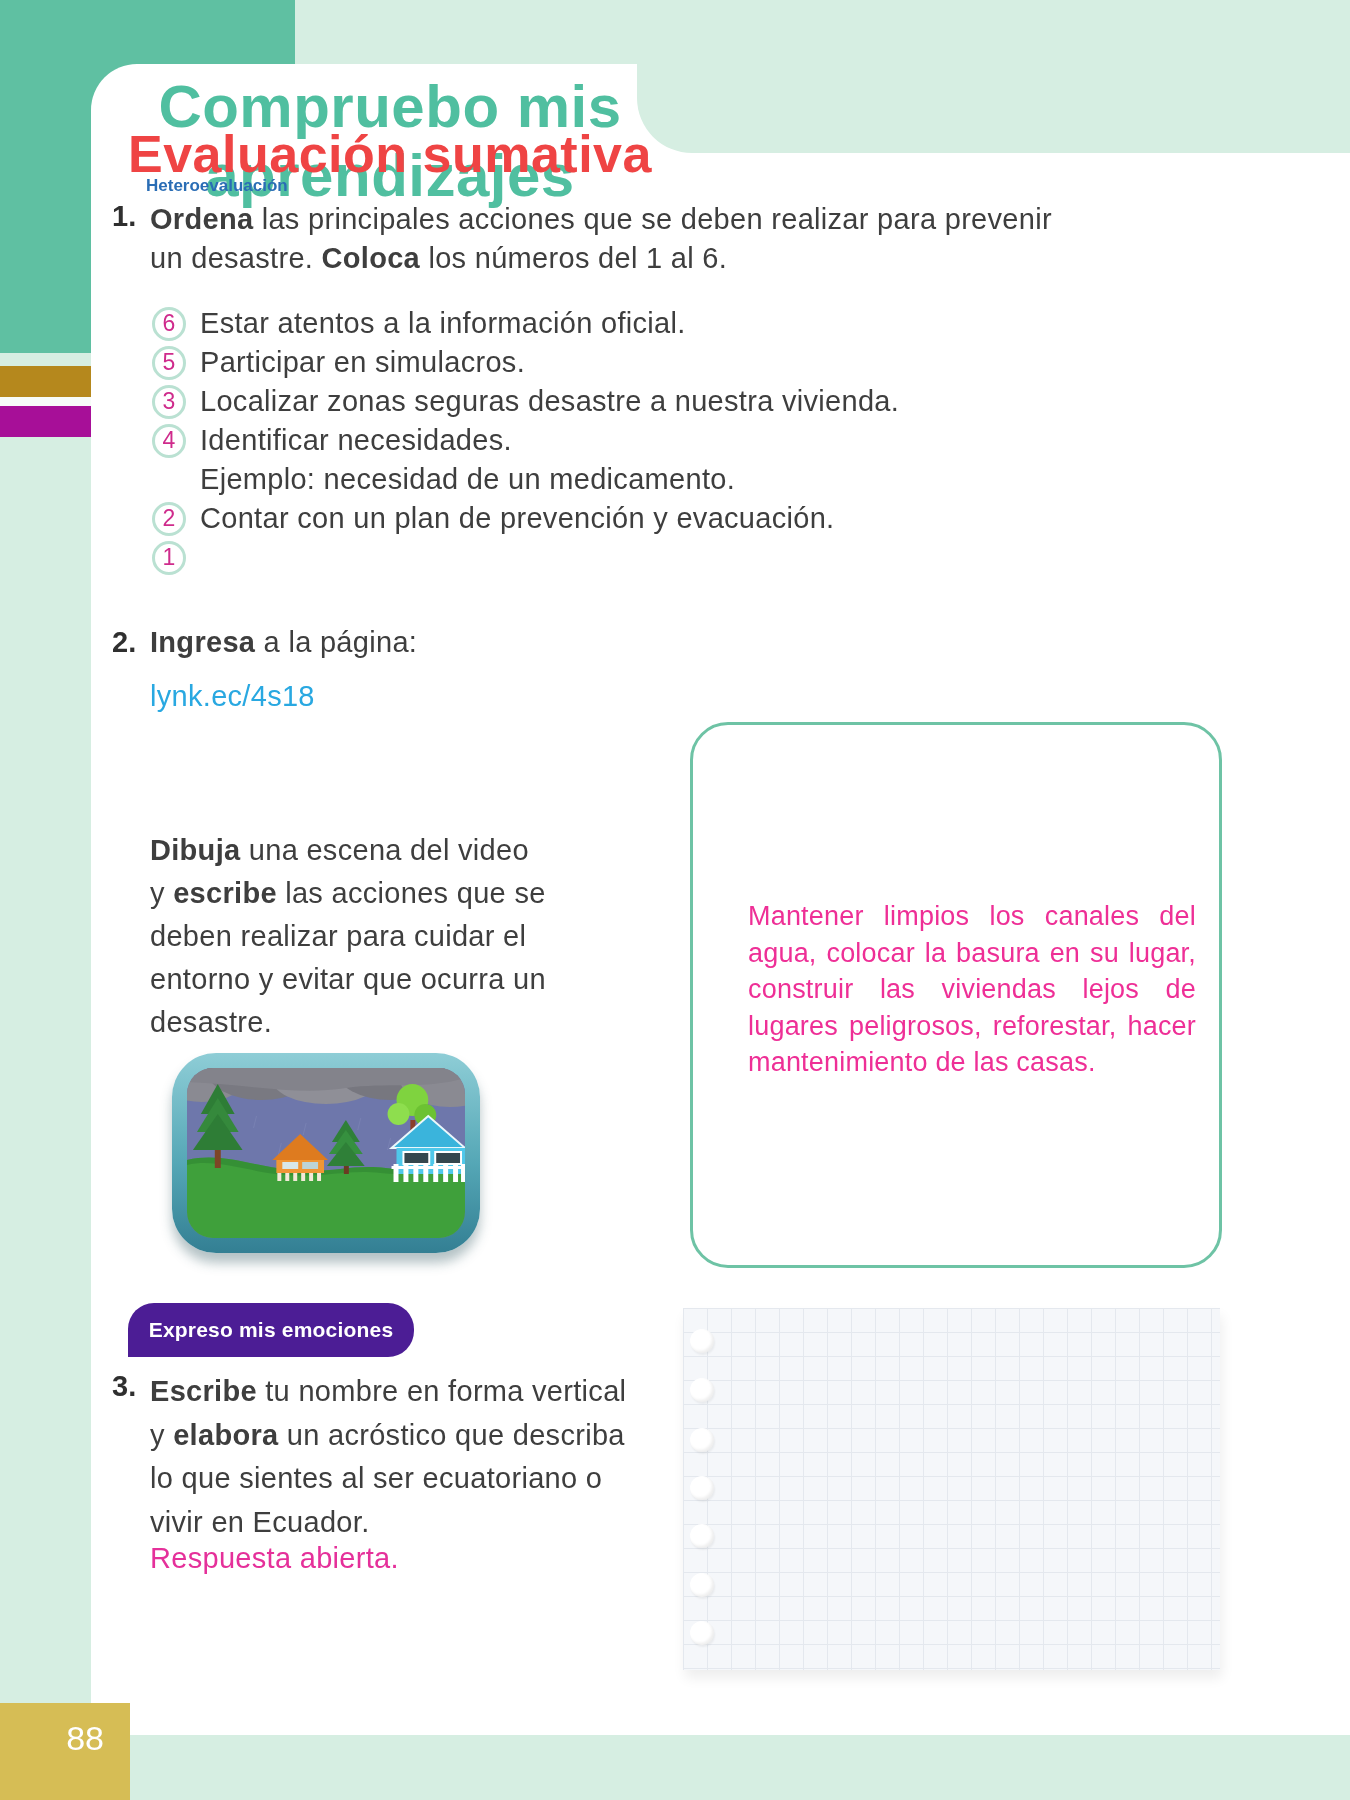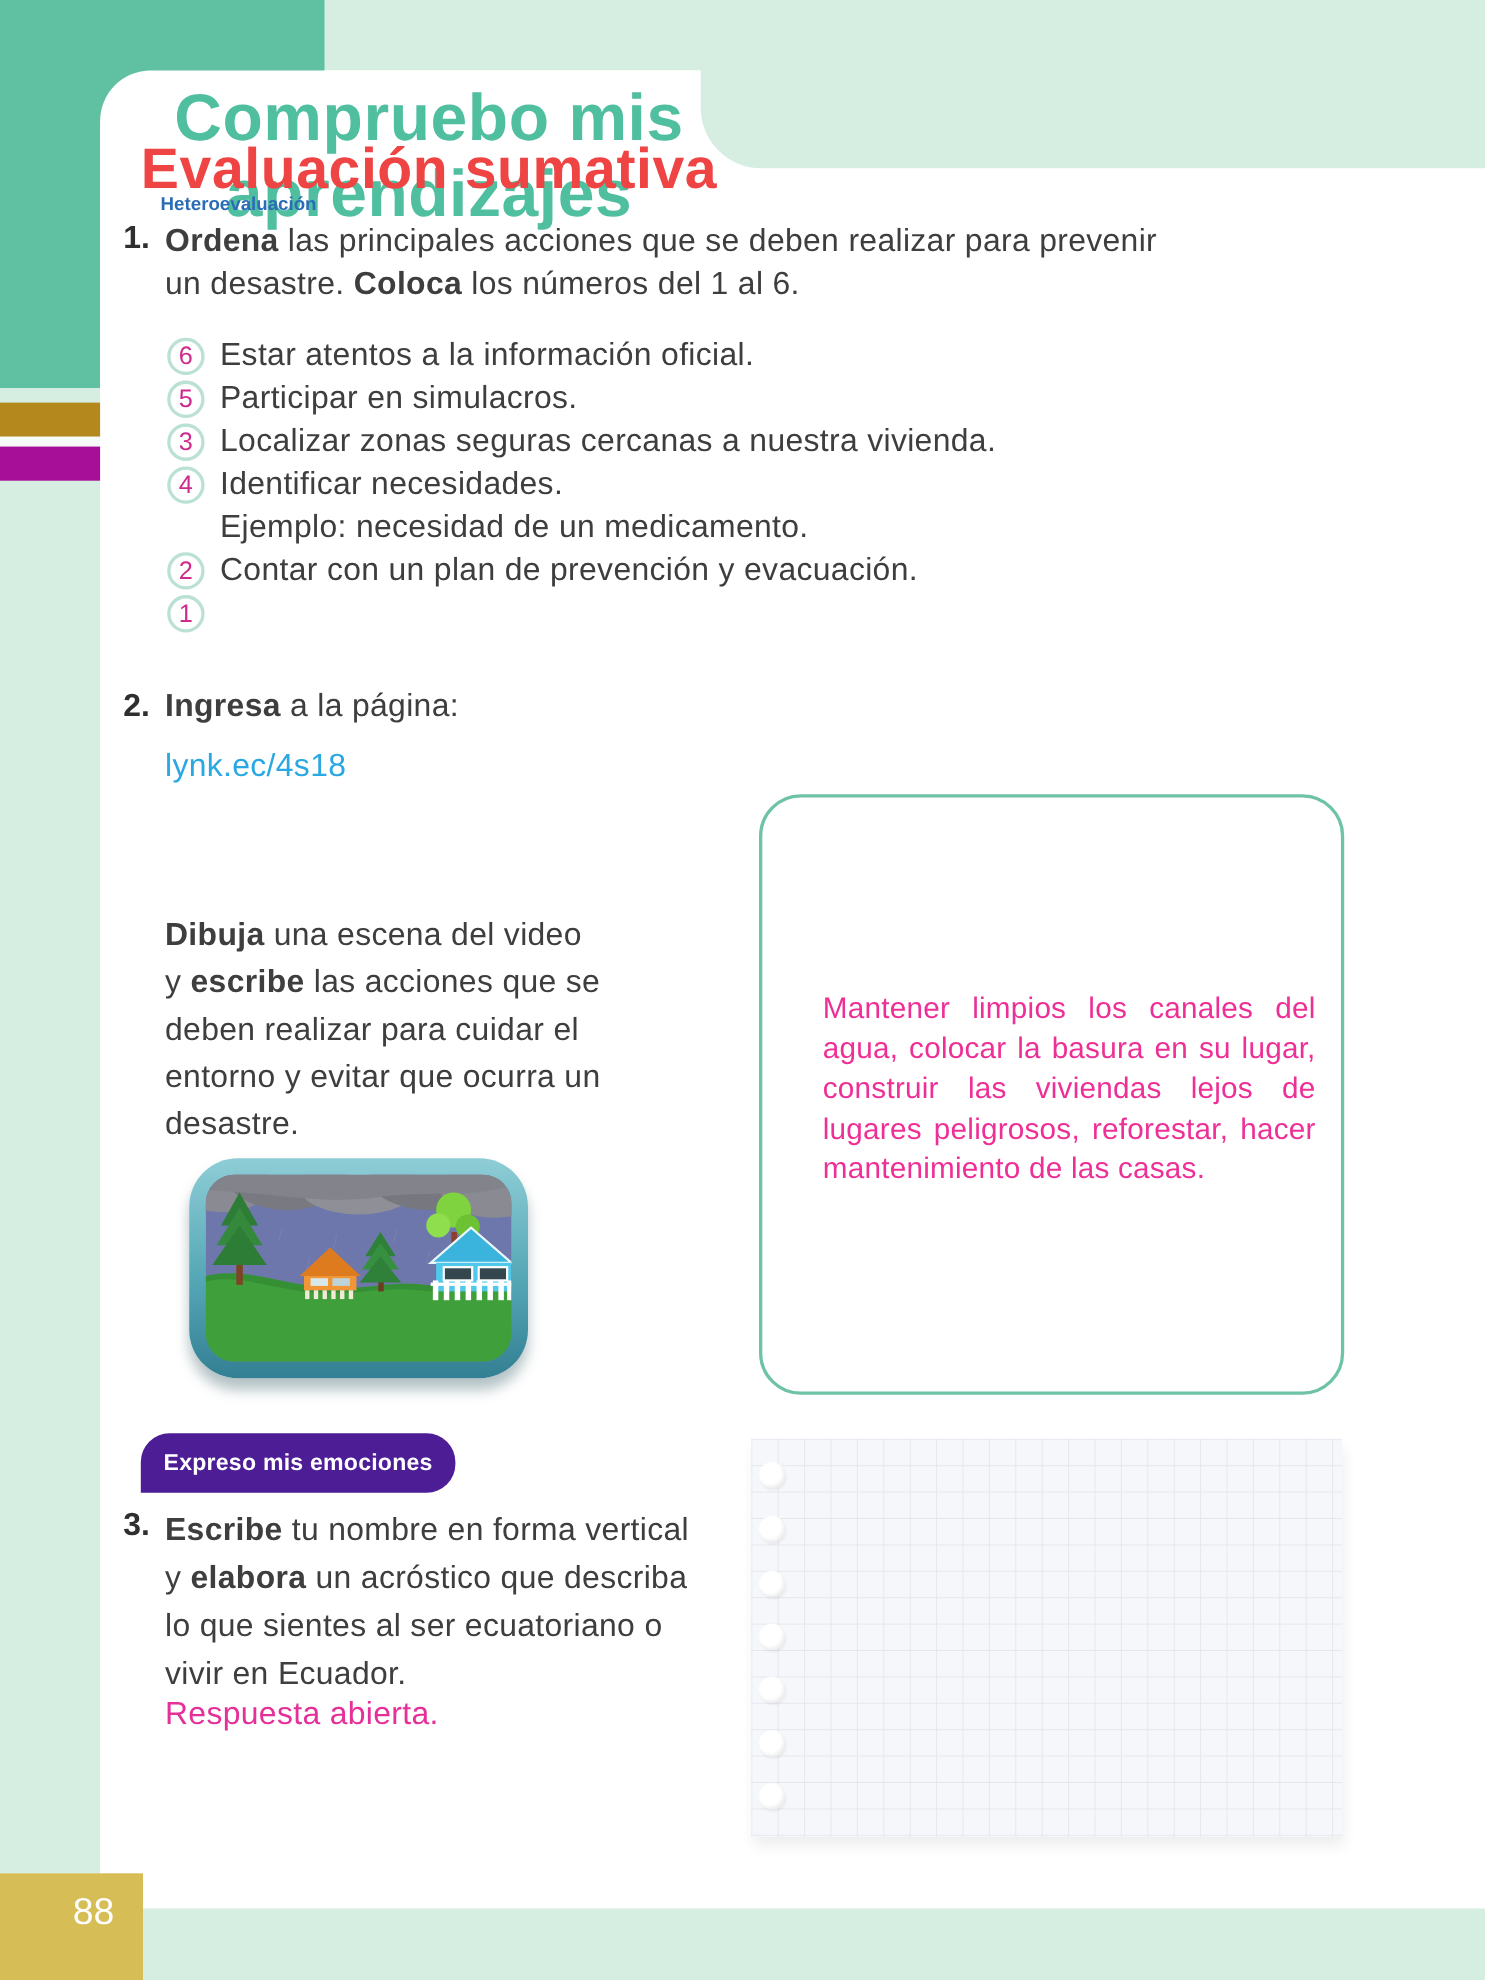--- a/index.html
+++ b/index.html
@@ -106,21 +106,21 @@
     <div class="row">
       <span class="circ">6</span>
       <span class="body-txt">Estar atentos a la información oficial.</span>
     </div>
     <div class="row">
       <span class="circ">5</span>
       <span class="body-txt">Participar en simulacros.</span>
     </div>
     <div class="row">
       <span class="circ">3</span>
-      <span class="body-txt">Localizar zonas seguras cercanas a nuestra vivienda.</span>
+      <span class="body-txt">Localizar zonas seguras desastre a nuestra vivienda.</span>
     </div>
     <div class="row">
       <span class="circ">4</span>
       <span class="body-txt">Identificar necesidades.</span>
     </div>
     <div class="row">
       <span class="circ empty"></span>
       <span class="body-txt">Ejemplo: necesidad de un medicamento.</span>
     </div>
     <div class="row">

